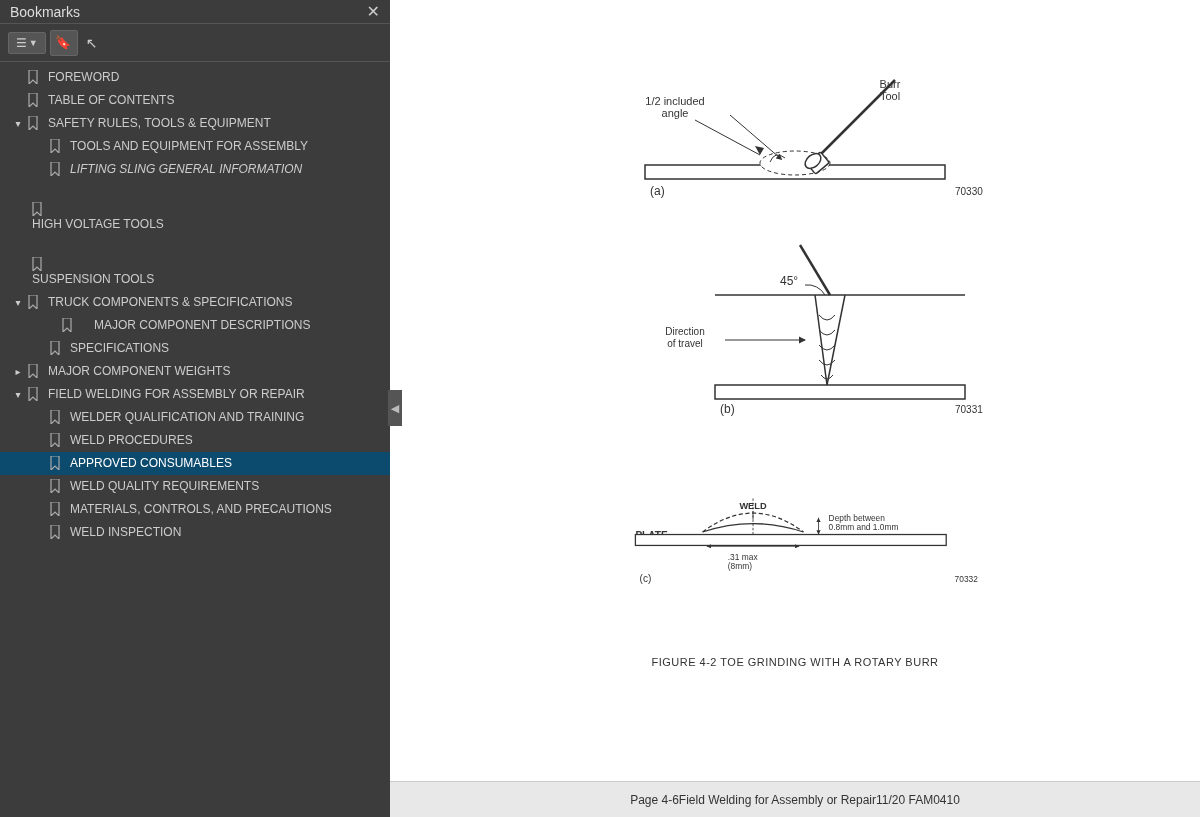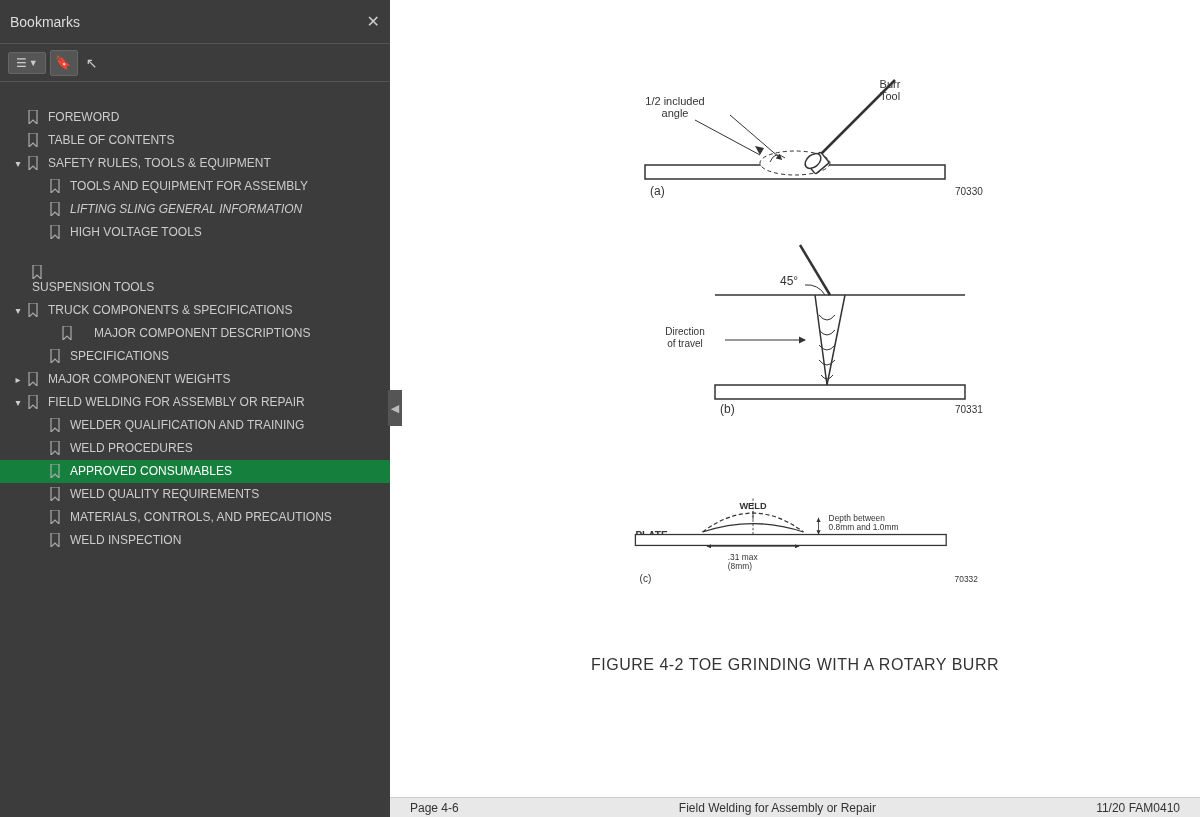--- a/index.html
+++ b/index.html
@@ -24,21 +24,21 @@
       position: relative;
     }
 
     #sidebar-header {
       display: flex;
       align-items: center;
       justify-content: space-between;
       padding: 6px 10px;
       background: #3c3c3c;
       border-bottom: 1px solid #555;
-      height: 44px;
+      height: 24px;
     }
 
     #sidebar-title {
       color: #ddd;
       font-size: 14px;
       font-weight: normal;
     }
 
     #sidebar-close {
       color: #aaa;
@@ -84,21 +84,20 @@
       cursor: pointer;
       border-radius: 2px;
       font-size: 13px;
     }
 
     #bookmark-list-container {
       flex: 1;
       overflow-y: auto;
       padding: 4px 0;
       position: relative;
-      margin-top: 20px;
     }
 
     #bookmark-list-container::-webkit-scrollbar {
       width: 8px;
     }
     #bookmark-list-container::-webkit-scrollbar-track {
       background: #3c3c3c;
     }
     #bookmark-list-container::-webkit-scrollbar-thumb {
       background: #666;
@@ -109,21 +108,21 @@
       display: flex;
       align-items: flex-start;
       padding: 3px 6px 3px 10px;
       cursor: pointer;
       color: #ccc;
       font-size: 12px;
       line-height: 1.4;
     }
 
     .bookmark-item.active {
-      background: #15803d;
+      background: #0c4a6e;
       color: #fff;
     }
 
     .bookmark-row {
       display: flex;
       align-items: flex-start;
       width: 100%;
     }
 
     .expand-btn {
@@ -173,42 +172,42 @@
       align-items: center;
       padding: 20px 40px;
       position: relative;
     }
 
     #page-footer {
       background: #e8e8e8;
       border-top: 1px solid #ccc;
       display: flex;
       align-items: center;
-      justify-content: space-between;
+      justify-content: center;
       padding: 6px 20px;
       font-size: 12px;
       color: #333;
-      height: 20px;
+      height: 36px;
     }
 
     
     .figure-container {
       width: 100%;
       display: flex;
       flex-direction: column;
       align-items: center;
       margin-bottom: 20px;
     }
 
     .figure-svg {
       width: 420px;
     }
 
     .figure-caption {
-      font-size: 16px;
+      font-size: 11px;
       color: #333;
       text-align: right;
       margin-top: 6px;
       font-family: Arial, sans-serif;
       letter-spacing: 0.5px;
     }
 
     svg text {
       font-family: Arial, sans-serif;
     }
@@ -299,21 +298,21 @@
           <span class="expand-btn"></span>
           <span class="bookmark-icon">
             <svg width="10" height="14" viewBox="0 0 10 14">
               <path d="M1 0 h8 v14 l-4-4 -4 4 Z" fill="none" stroke="#aaa" stroke-width="1.2"></path>
             </svg>
           </span>
           <span class="bookmark-text">LIFTING SLING GENERAL INFORMATION</span>
         </div>
       </div>
       <div class="bookmark-item">
-        <div class="bookmark-row" style="padding-left: 22px;">
+        <div class="bookmark-row" style="padding-left: 22px; flex-direction: column;">
           <span class="expand-btn"></span>
           <span class="bookmark-icon">
             <svg width="10" height="14" viewBox="0 0 10 14">
               <path d="M1 0 h8 v14 l-4-4 -4 4 Z" fill="none" stroke="#aaa" stroke-width="1.2"></path>
             </svg>
           </span>
           <span class="bookmark-text">HIGH VOLTAGE TOOLS</span>
         </div>
       </div>
       <div class="bookmark-item">

